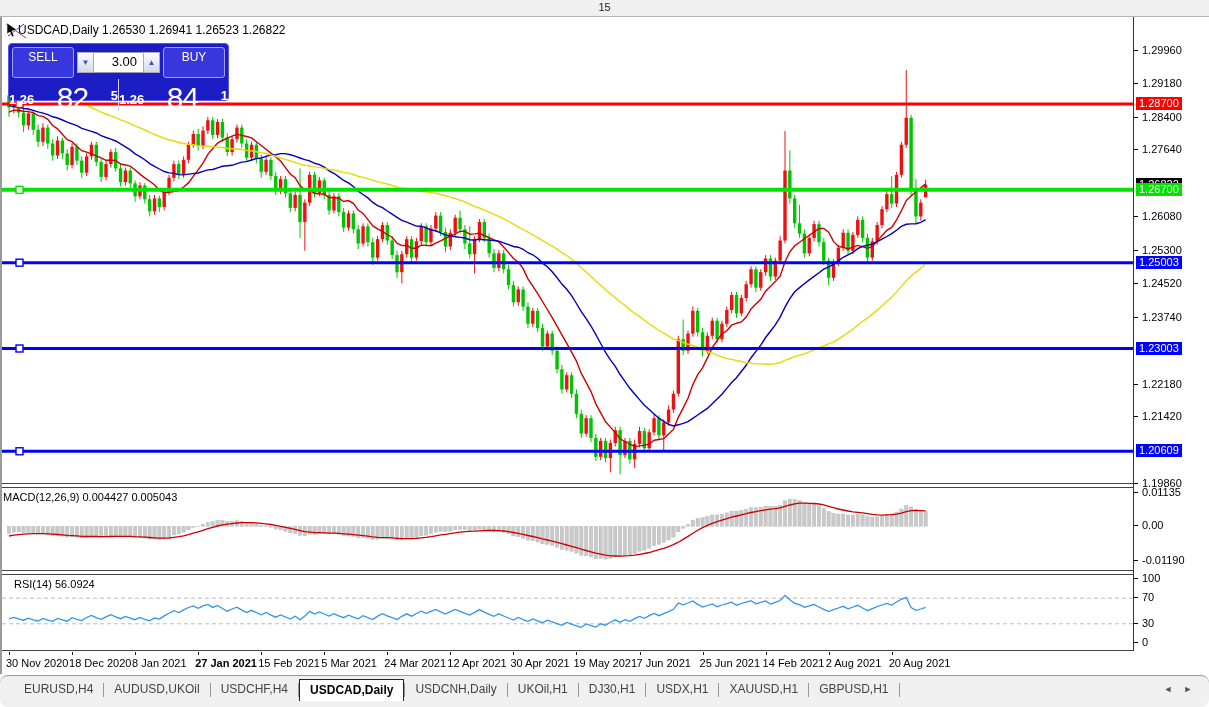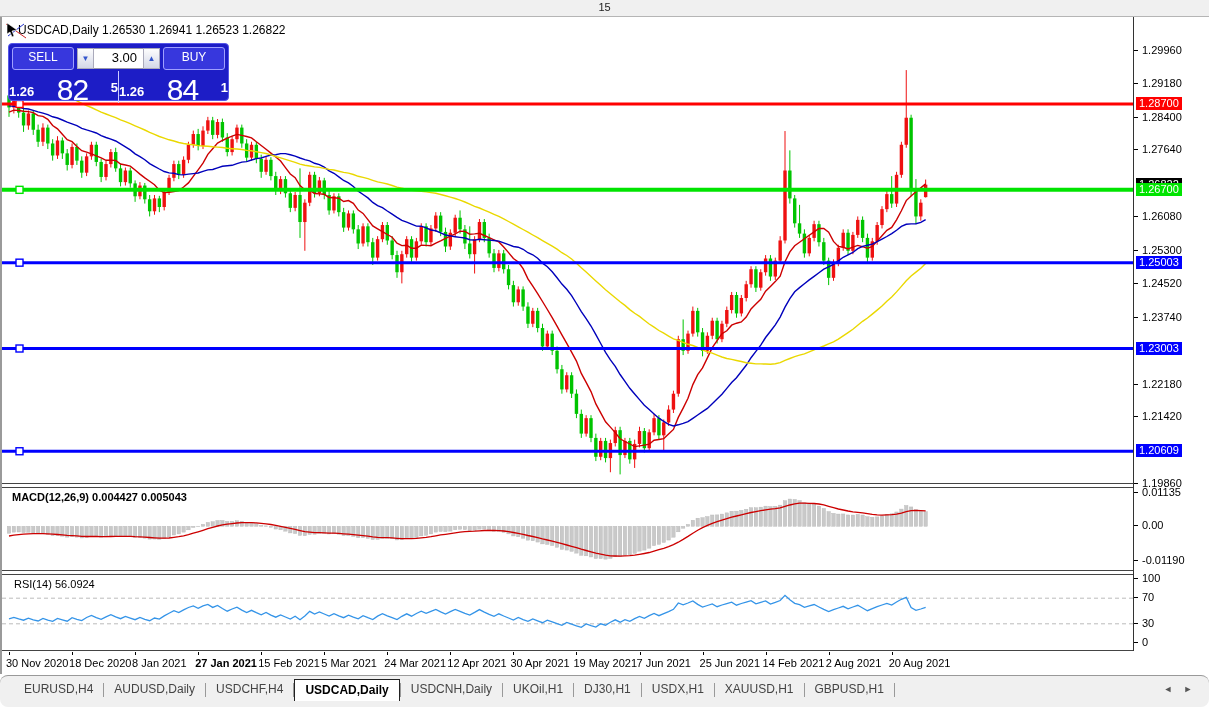--- a/index.html
+++ b/index.html
@@ -38,21 +38,21 @@
 
   
   #date-axis { position:absolute; left:2px; top:652px; width:1131px; height:21px; background:#fff; }
   .date-label { position:absolute; top:5px; font-size:11px; color:#000; white-space:nowrap; }
   .date-tick { position:absolute; top:0; width:1px; height:3px; background:#000; }
 
   
   #trade-panel { position:absolute; left:8px; top:43px; width:221px; height:58px; background:#1d1dc6;
                  border:1px solid #5555e8; border-radius:4px; z-index:10; color:#fff; }
   #tp-row1 { display:flex; align-items:center; gap:3px; padding:3px 3px 0 3px; }
-  .tp-btn { width:62px; height:23px; background:#3737dd; border:1px solid #9f9fff; border-radius:3px;
+  .tp-btn { width:62px; height:31px; background:#3737dd; border:1px solid #9f9fff; border-radius:3px;
             color:#fff; font-size:12px; text-align:center; line-height:19px; cursor:pointer; }
   #tp-spin { display:flex; height:21px; flex:1; }
   .spin-btn { width:17px; height:21px; background:linear-gradient(#fdfdfd,#d4d8e8); border:1px solid #aab;
               color:#3355cc; font-size:8px; text-align:center; line-height:19px; cursor:pointer; }
   #tp-vol { flex:1; height:21px; background:#fff; color:#000; font-size:13px; text-align:right;
             padding:1px 6px 0 0; border:1px solid #99a; border-left:none; border-right:none; }
   #tp-row2 { display:flex; height:32px; margin-top:1px; }
   .tp-price { flex:1; display:flex; align-items:flex-end; justify-content:space-between; padding-bottom:0; }
   .tp-price:first-child { border-right:1px solid #ccccff; }
   .tp-small { font-size:13px; font-weight:bold; line-height:22px; }
@@ -789,32 +789,32 @@
         <span class="tp-sup">5</span>
       </div>
       <div class="tp-price">
         <span class="tp-small">1.26</span>
         <span class="tp-big">84</span>
         <span class="tp-sup">1</span>
       </div>
     </div>
   </div>
 
-  <div class="pane-label" style="left:12px; top:491px;font-weight:bold;">
+  <div class="pane-label" style="left:3px; top:491px;">
     <span>MACD(12,26,9)</span> <span>0.004427 0.005043</span>
   </div>
   <div class="pane-label" style="left:14px; top:578px;">
     <span>RSI(14)</span> <span>56.0924</span>
   </div>
 
   <div id="tabbar">
     <div id="tabs">
         <div class="tab">EURUSD,H4</div>
         <div class="tab-sep"></div>
-        <div class="tab">AUDUSD,Daily</div>
+        <div class="tab">AUDUSD,UKOil</div>
         <div class="tab-sep"></div>
         <div class="tab">USDCHF,H4</div>
         <div class="tab-sep"></div>
         <div class="tab active">USDCAD,Daily</div>
         <div class="tab-sep"></div>
         <div class="tab">USDCNH,Daily</div>
         <div class="tab-sep"></div>
         <div class="tab">UKOil,H1</div>
         <div class="tab-sep"></div>
         <div class="tab">DJ30,H1</div>

